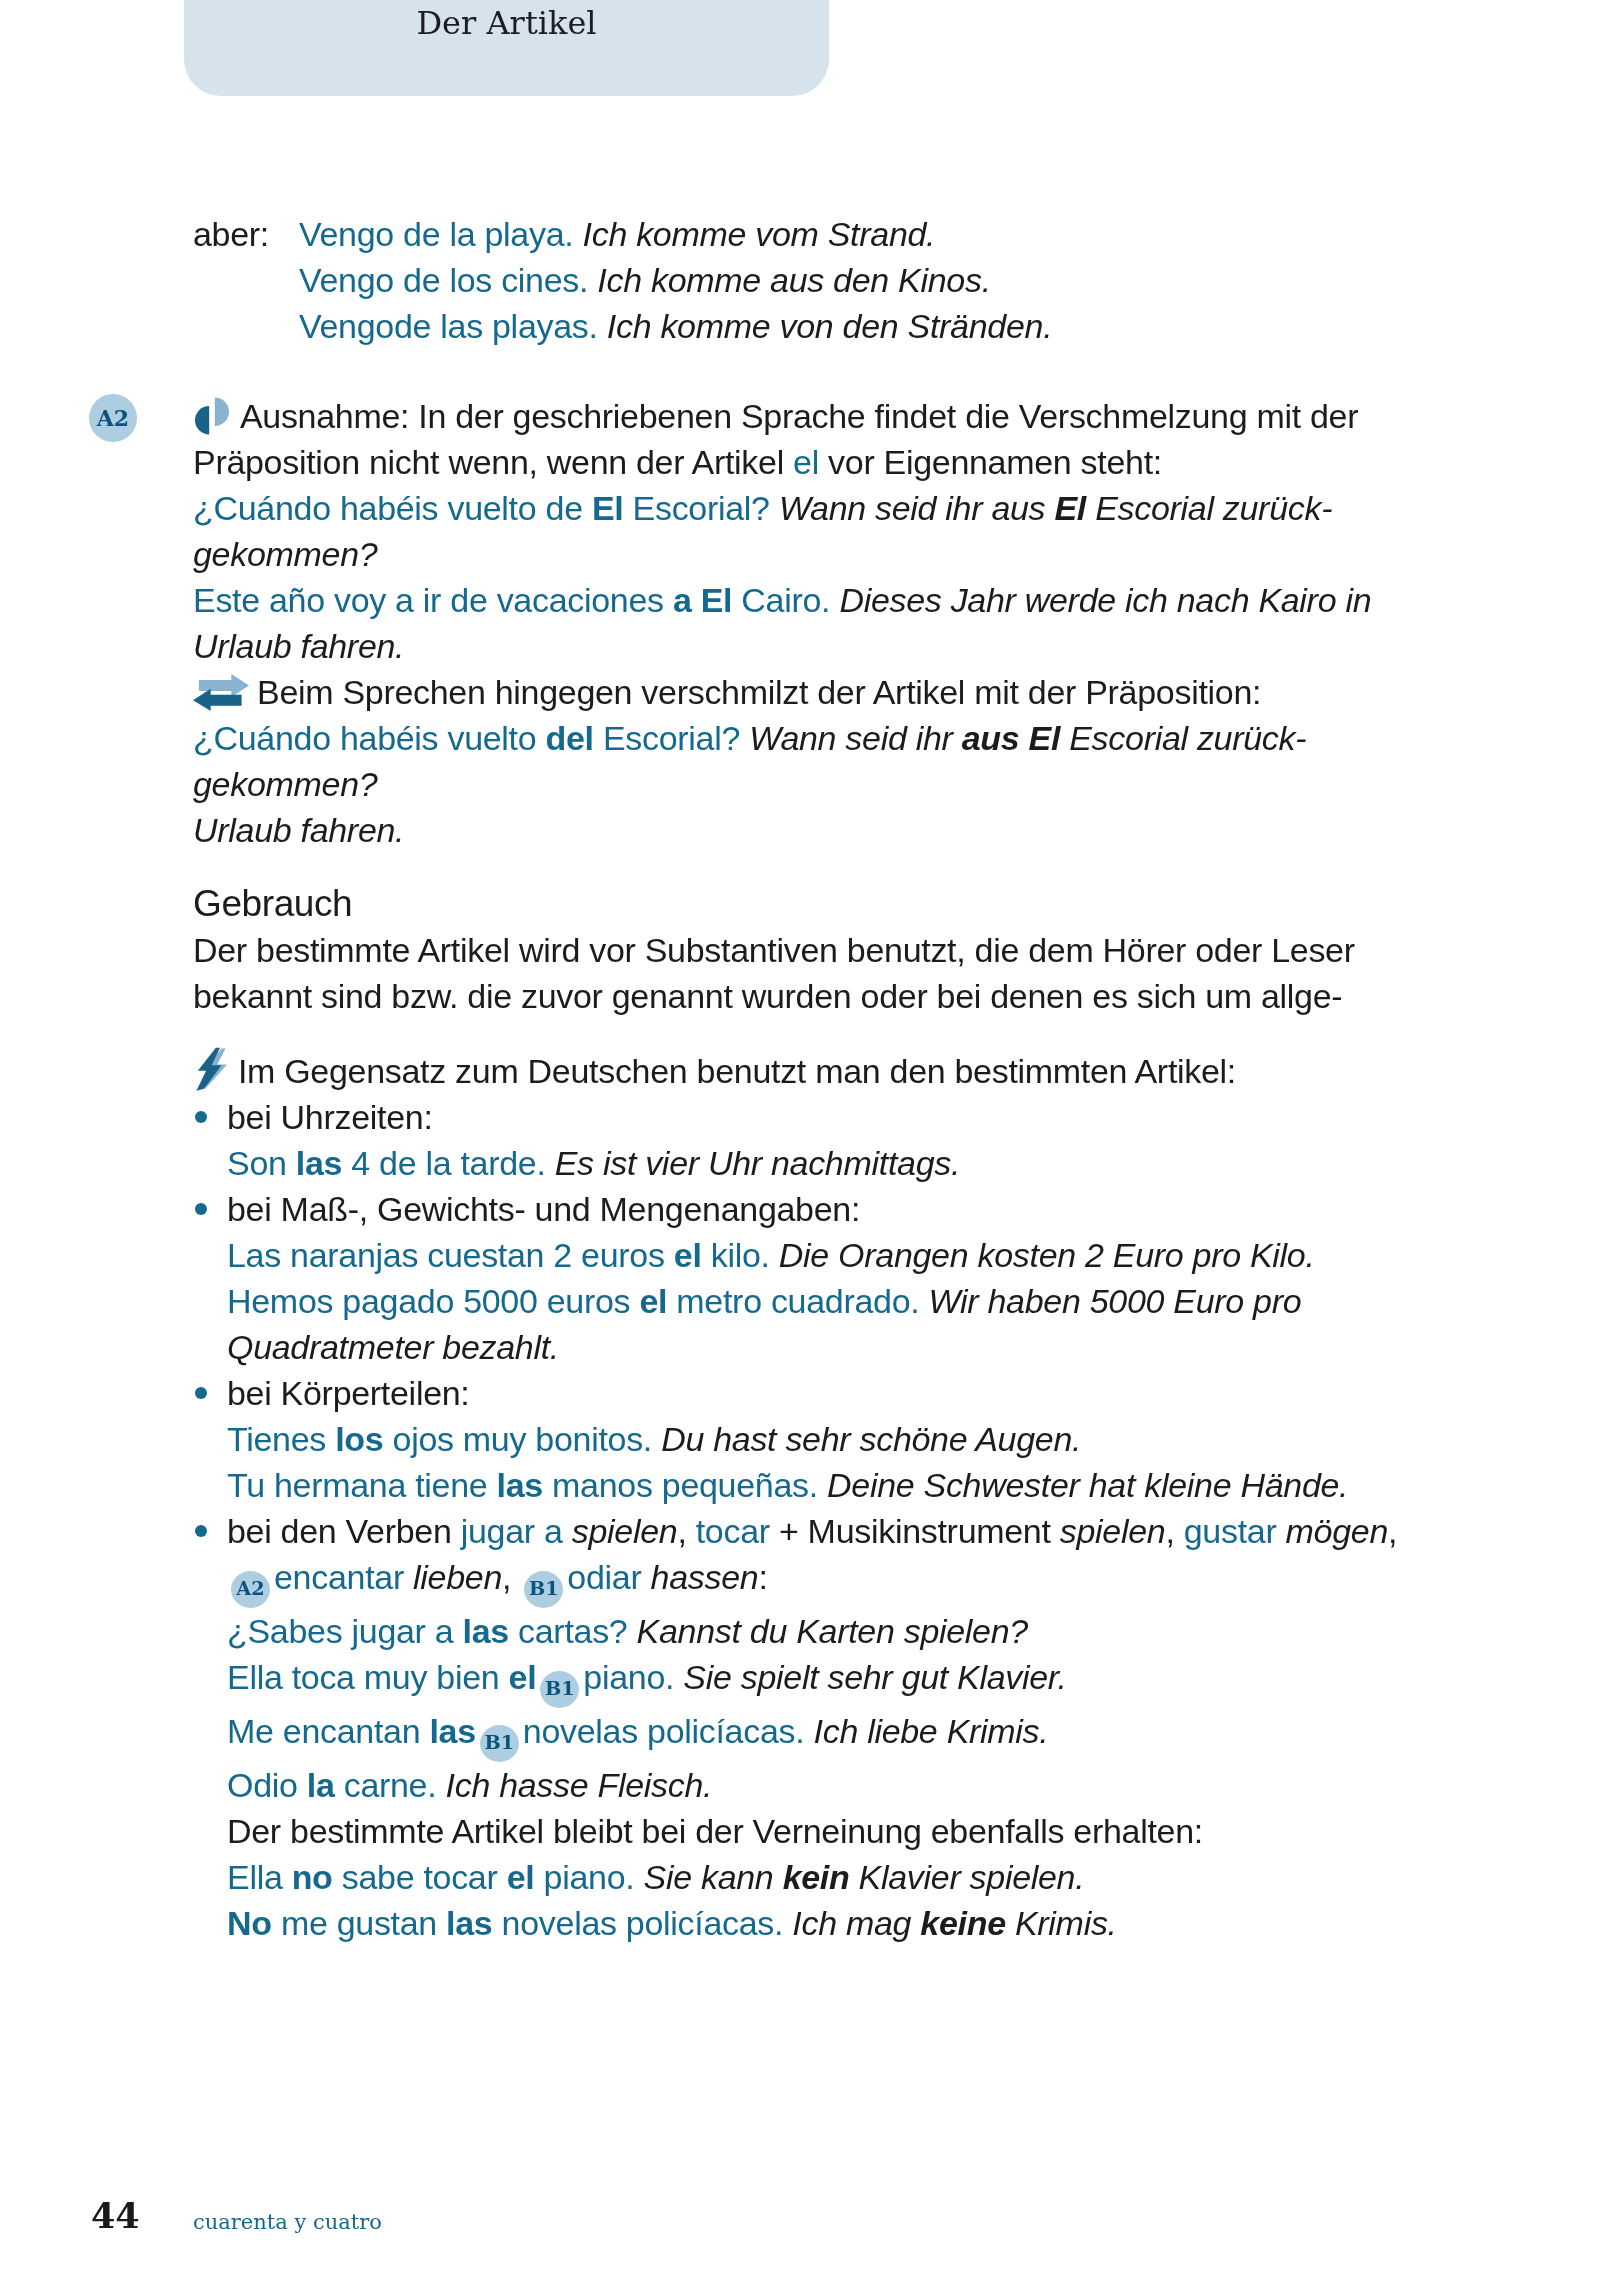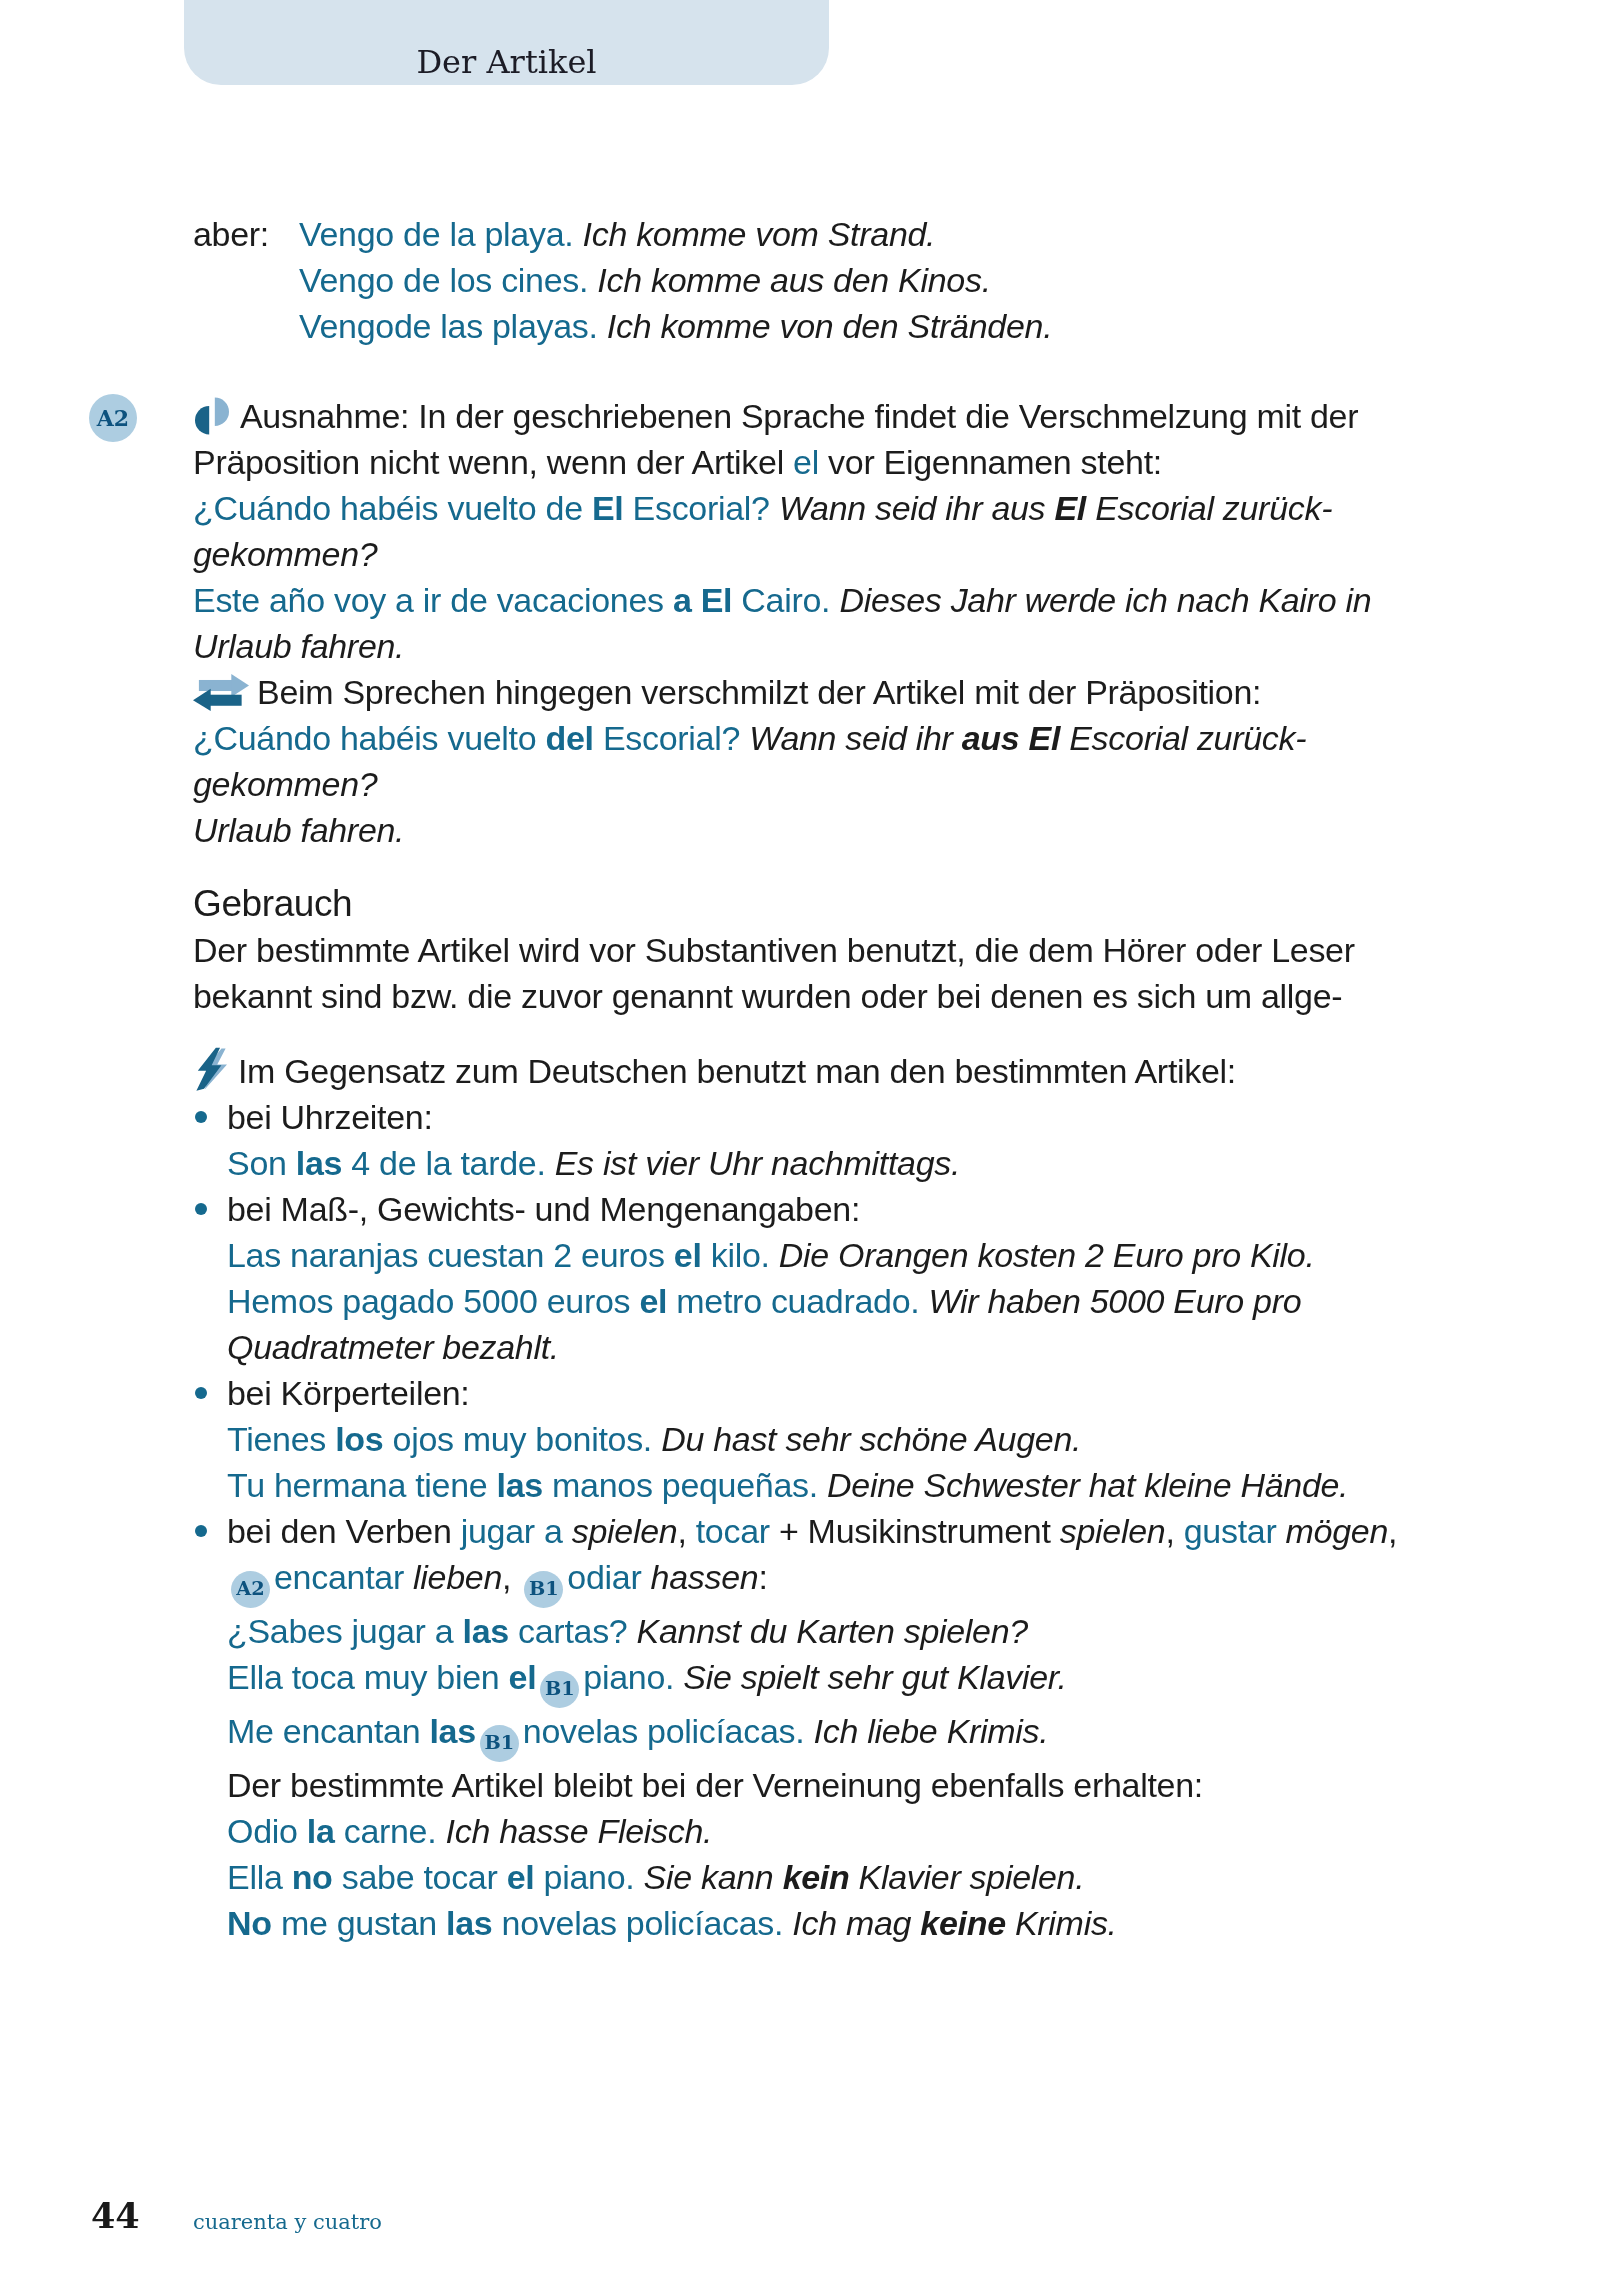--- a/index.html
+++ b/index.html
@@ -18,24 +18,24 @@
     width:1618px;height:2284px;
     background:#ffffff;
     font-family:"Liberation Sans",sans-serif;
     font-size:34px;line-height:46px;
     letter-spacing:-0.3px;
     color:var(--ink);
     overflow:hidden;
   }
   
   .tab{
-    position:absolute;left:184px;top:0;width:645px;height:85px;
+    position:absolute;left:184px;top:0;width:645px;height:96px;
     background:var(--tab-bg);
     border-radius:0 0 37px 37px;
-    display:flex;align-items:flex-end;justify-content:center;
+    display:flex;align-items:flex-start;justify-content:center;
     font-family:"DejaVu Serif","Liberation Serif",serif;
     font-size:32px;letter-spacing:0;
     color:#1c1c26;
   }
   
   .margin-badge{
     position:absolute;left:89px;top:394px;
     width:48px;height:48px;border-radius:50%;
     background:var(--badge-bg);color:var(--badge-text);
     display:flex;align-items:center;justify-content:center;
@@ -157,22 +157,22 @@
         <div class="line"><span class="t-es">Tienes </span><span class="t-esb">los</span><span class="t-es"> ojos muy bonitos.</span><span class="t-p"> </span><span class="t-de">Du hast sehr schöne Augen.</span></div>
         <div class="line"><span class="t-es">Tu hermana tiene </span><span class="t-esb">las</span><span class="t-es"> manos pequeñas.</span><span class="t-p"> </span><span class="t-de">Deine Schwester hat kleine Hände.</span></div>
       </div>
       <div class="bullet">
         <span class="dot"></span>
         <div class="line"><span class="t-p">bei den Verben </span><span class="t-es">jugar a</span><span class="t-p"> </span><span class="t-de">spielen</span><span class="t-p">, </span><span class="t-es">tocar</span><span class="t-p"> + Musikinstrument </span><span class="t-de">spielen</span><span class="t-p">, </span><span class="t-es">gustar</span><span class="t-p"> </span><span class="t-de">mögen</span><span class="t-p">,</span></div>
         <div class="line"><span class="badge">A2</span><span class="t-es">encantar</span><span class="t-p"> </span><span class="t-de">lieben</span><span class="t-p">, </span><span class="badge">B1</span><span class="t-es">odiar</span><span class="t-p"> </span><span class="t-de">hassen</span><span class="t-p">:</span></div>
         <div class="line"><span class="t-es">¿Sabes jugar a </span><span class="t-esb">las</span><span class="t-es"> cartas?</span><span class="t-p"> </span><span class="t-de">Kannst du Karten spielen?</span></div>
         <div class="line"><span class="t-es">Ella toca muy bien </span><span class="t-esb">el</span><span class="badge">B1</span><span class="t-es">piano.</span><span class="t-p"> </span><span class="t-de">Sie spielt sehr gut Klavier.</span></div>
         <div class="line"><span class="t-es">Me encantan </span><span class="t-esb">las</span><span class="badge">B1</span><span class="t-es">novelas policíacas.</span><span class="t-p"> </span><span class="t-de">Ich liebe Krimis.</span></div>
+        <div class="line"><span class="t-es">Odio </span><span class="t-esb">la</span><span class="t-es"> carne.</span><span class="t-p"> </span><span class="t-de">Ich hasse Fleisch.</span></div>
         <div class="line"><span class="t-p">Der bestimmte Artikel bleibt bei der Verneinung ebenfalls erhalten:</span></div>
-        <div class="line"><span class="t-es">Odio </span><span class="t-esb">la</span><span class="t-es"> carne.</span><span class="t-p"> </span><span class="t-de">Ich hasse Fleisch.</span></div>
         <div class="line"><span class="t-es">Ella </span><span class="t-esb">no</span><span class="t-es"> sabe tocar </span><span class="t-esb">el</span><span class="t-es"> piano.</span><span class="t-p"> </span><span class="t-de">Sie kann </span><span class="t-deb">kein</span><span class="t-de"> Klavier spielen.</span></div>
         <div class="line"><span class="t-esb">No</span><span class="t-es"> me gustan </span><span class="t-esb">las</span><span class="t-es"> novelas policíacas.</span><span class="t-p"> </span><span class="t-de">Ich mag </span><span class="t-deb">keine</span><span class="t-de"> Krimis.</span></div>
       </div>
     </main>
 
   <footer class="footer">
     <span class="pnum">44</span>
     <span class="pword">cuarenta y cuatro</span>
   </footer>
 

